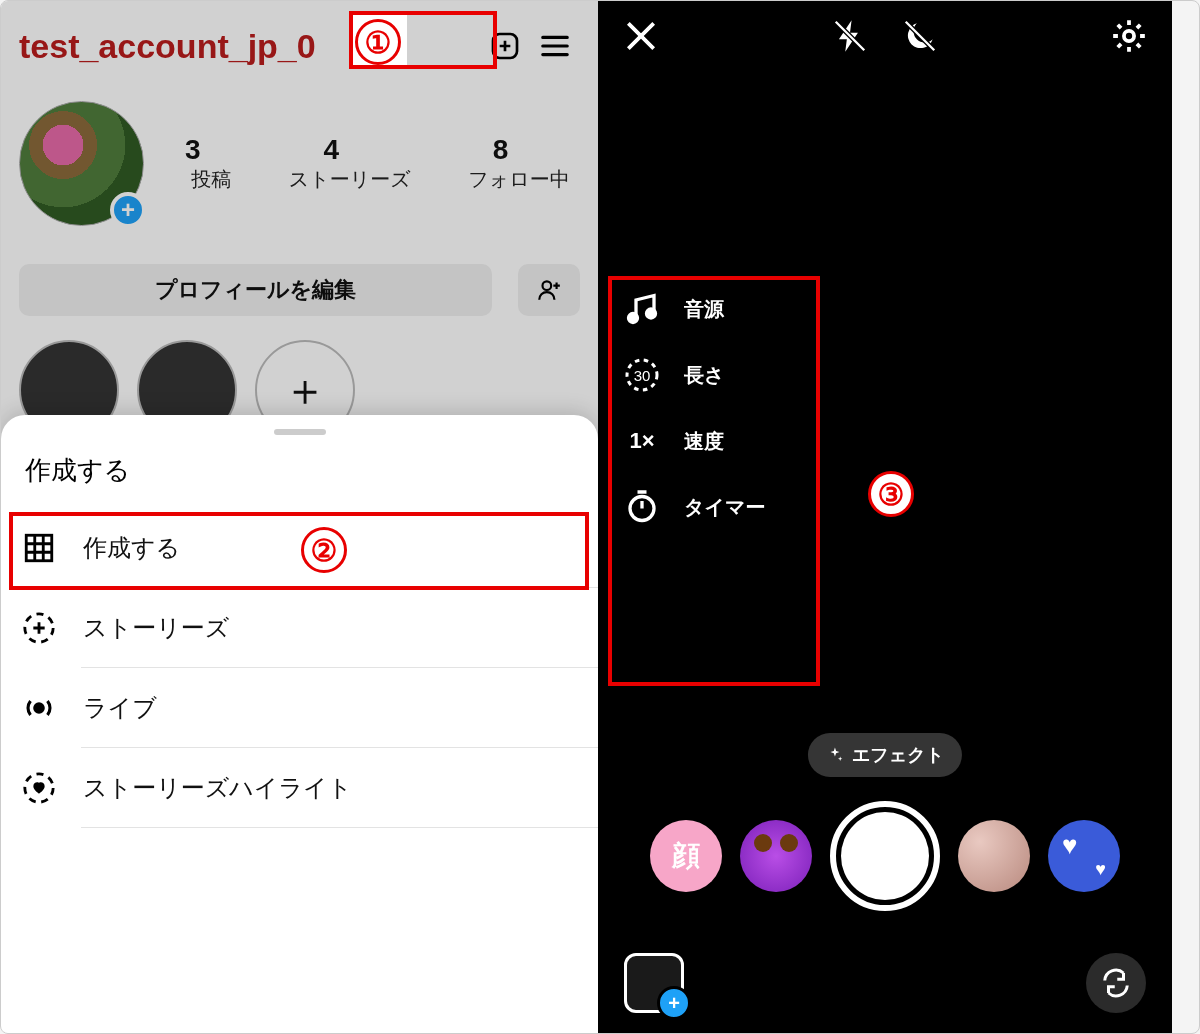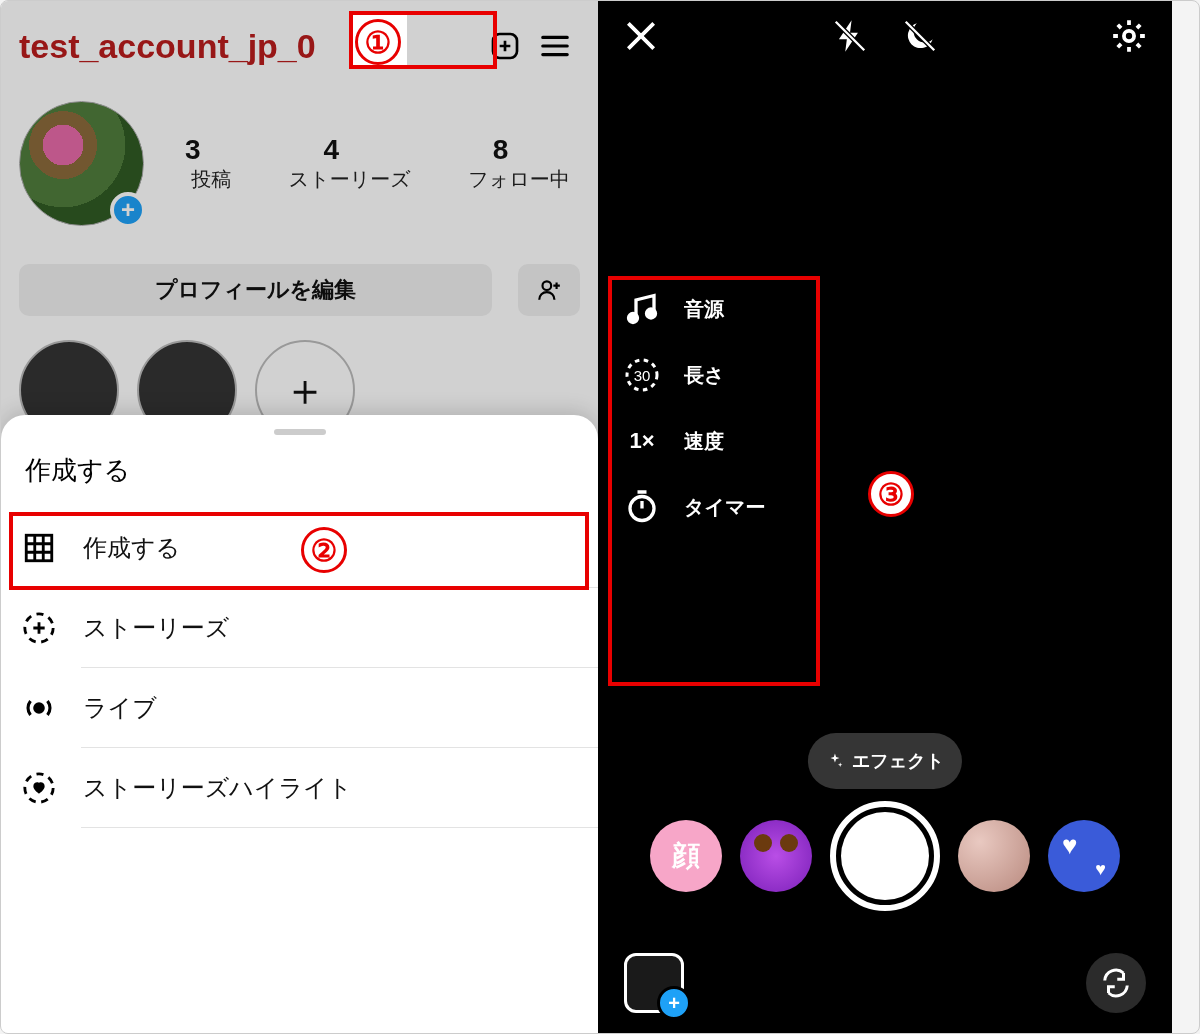--- a/index.html
+++ b/index.html
@@ -147,21 +147,21 @@
   .annot-box3 {
     position:absolute; left:10px; top:275px; width:212px; height:410px;
     border:4px solid #e80000;
   }
   .annot-3 { top:470px; left:270px; }
 
   .effect-chip {
     position:absolute; left:50%; transform:translateX(-50%);
     top: 732px;
     background:#353535; color:#fff; font-size:18px; font-weight:600;
-    padding:16px 18px; border-radius:30px;
+    padding:10px 18px; border-radius:30px;
     display:flex; align-items:center; gap:8px;
   }
   .effect-chip svg { width:18px; height:18px; }
 
   .filter-strip {
     position:absolute; top:800px; left:0; right:0;
     display:flex; align-items:center; justify-content:center; gap:18px;
   }
   .shutter-ring {
     width:110px; height:110px; border-radius:50%; border:6px solid #fff;

